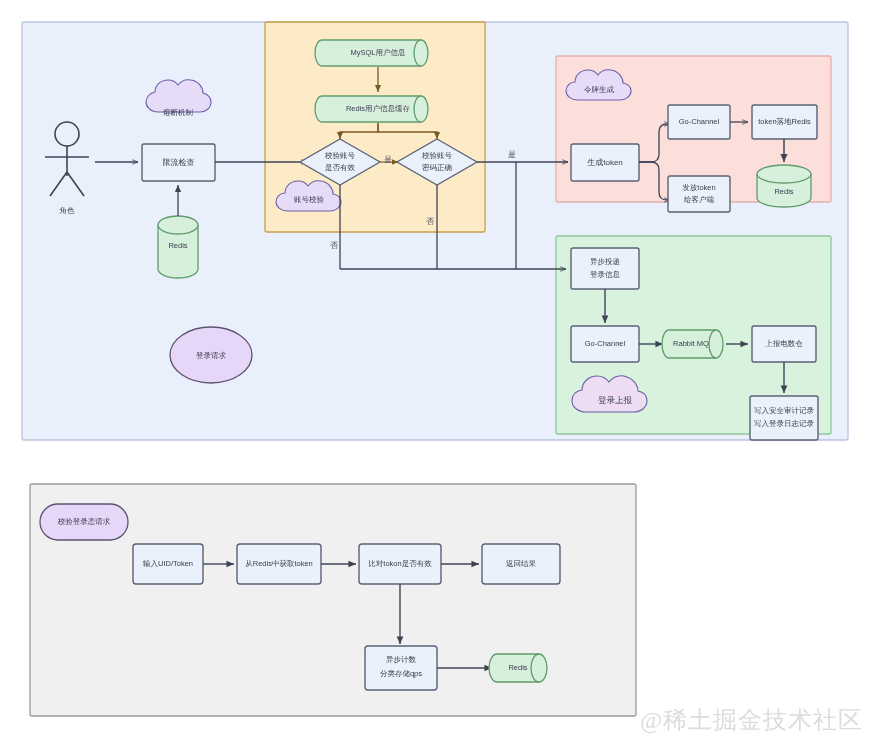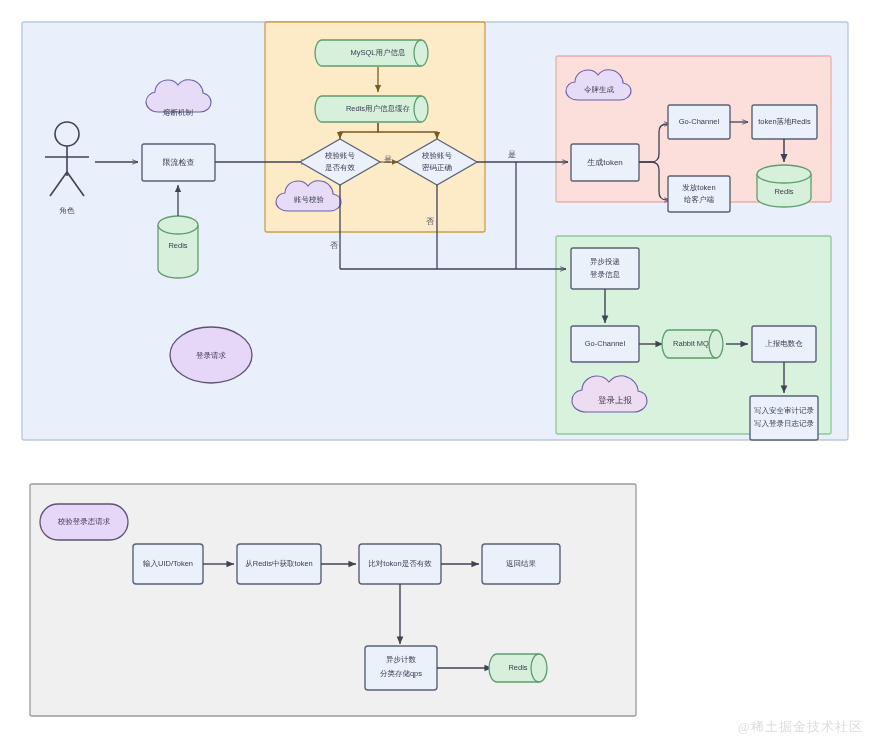--- a/index.html
+++ b/index.html
@@ -30,21 +30,21 @@
     font-family: "Liberation Sans", "DejaVu Sans", sans-serif;
     font-size: 8px;
     fill: #4a4a5a;
     text-anchor: middle;
     dominant-baseline: middle;
   }
   .watermark {
     position: absolute;
     right: 8px; bottom: 6px;
     font-family: "Liberation Serif", "DejaVu Serif", serif;
-    font-size: 13px;
+    font-size: 24px;
     color: #dcdcdc;
     letter-spacing: 1px;
     white-space: nowrap;
     user-select: none;
   }
 </style>
 </head>
 <body>
 
 <div id="stage">

